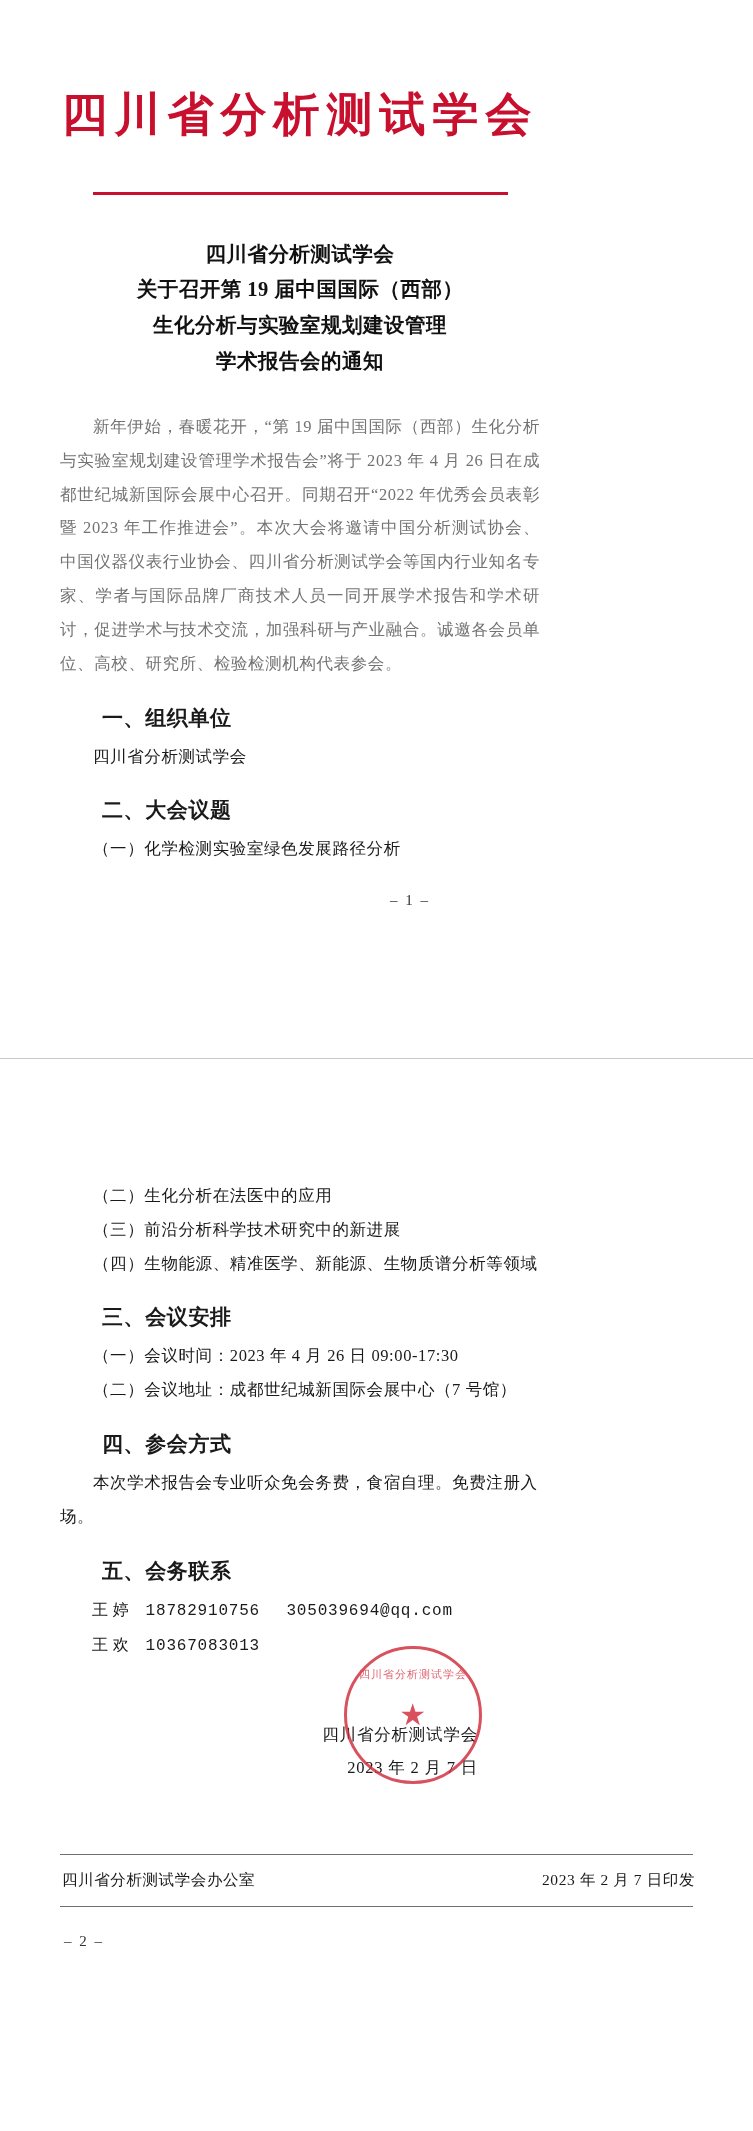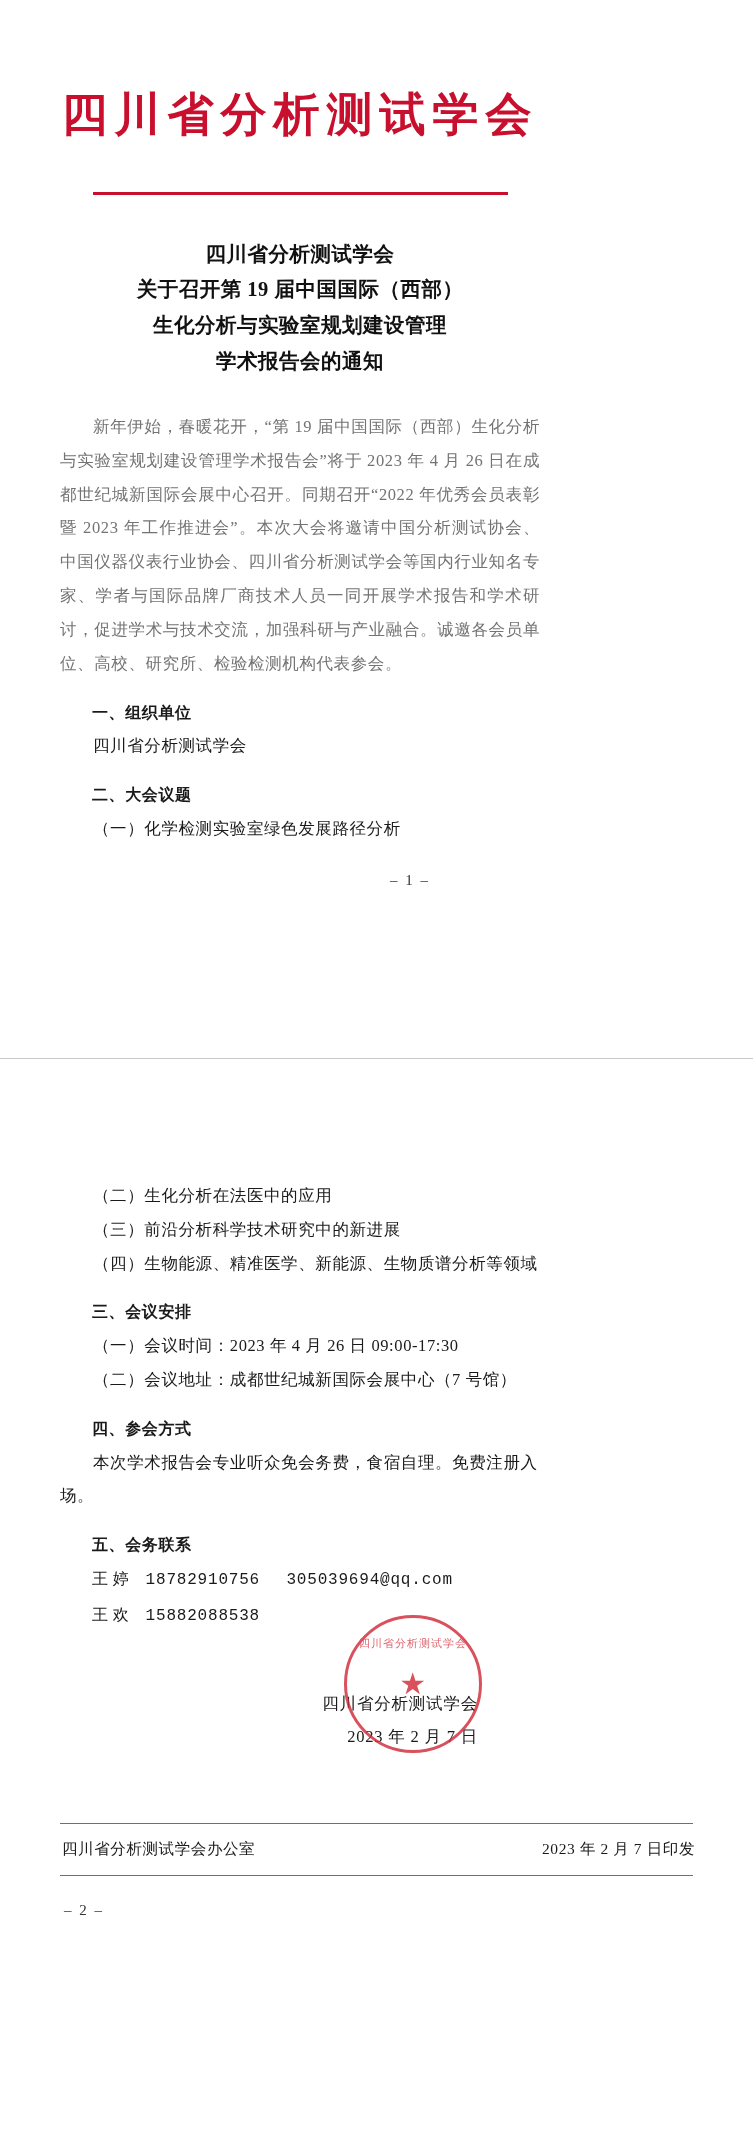--- a/index.html
+++ b/index.html
@@ -60,21 +60,21 @@
     line-height: 2.05;
     text-align: justify;
     text-justify: inter-ideograph;
     letter-spacing: 0.6px;
     color: #737373;
   }
   .indent2 { text-indent: 2em; }
 
   .sec-head {
     margin-top: 16px;
-    font-size: 16px;
+    font-size: 21px;
     font-weight: 700;
     text-indent: 2em;
     line-height: 2.05;
     letter-spacing: 0.6px;
   }
   .sec-para {
     font-size: 16.5px;
     line-height: 2.05;
     text-indent: 2em;
     letter-spacing: 0.6px;
@@ -239,21 +239,21 @@
 
   <div class="contact-line">
     <span class="contact-name">王 婷</span>
     <span class="contact-mono">18782910756</span>
     &nbsp;&nbsp;&nbsp;&nbsp;
     <span class="contact-mono">305039694@qq.com</span>
   </div>
 
   <div class="contact-line">
     <span class="contact-name">王 欢</span>
-    <span class="contact-mono">15882088538</span>
+    <span class="contact-mono">10367083013</span>
   </div>
 
   <div class="signature-block">
     <div class="seal">
       <div class="seal-text">四川省分析测试学会</div>
       <div class="seal-star">★</div>
     </div>
     <div>四川省分析测试学会</div>
     <div>2023 年 2 月 7 日</div>
   </div>

